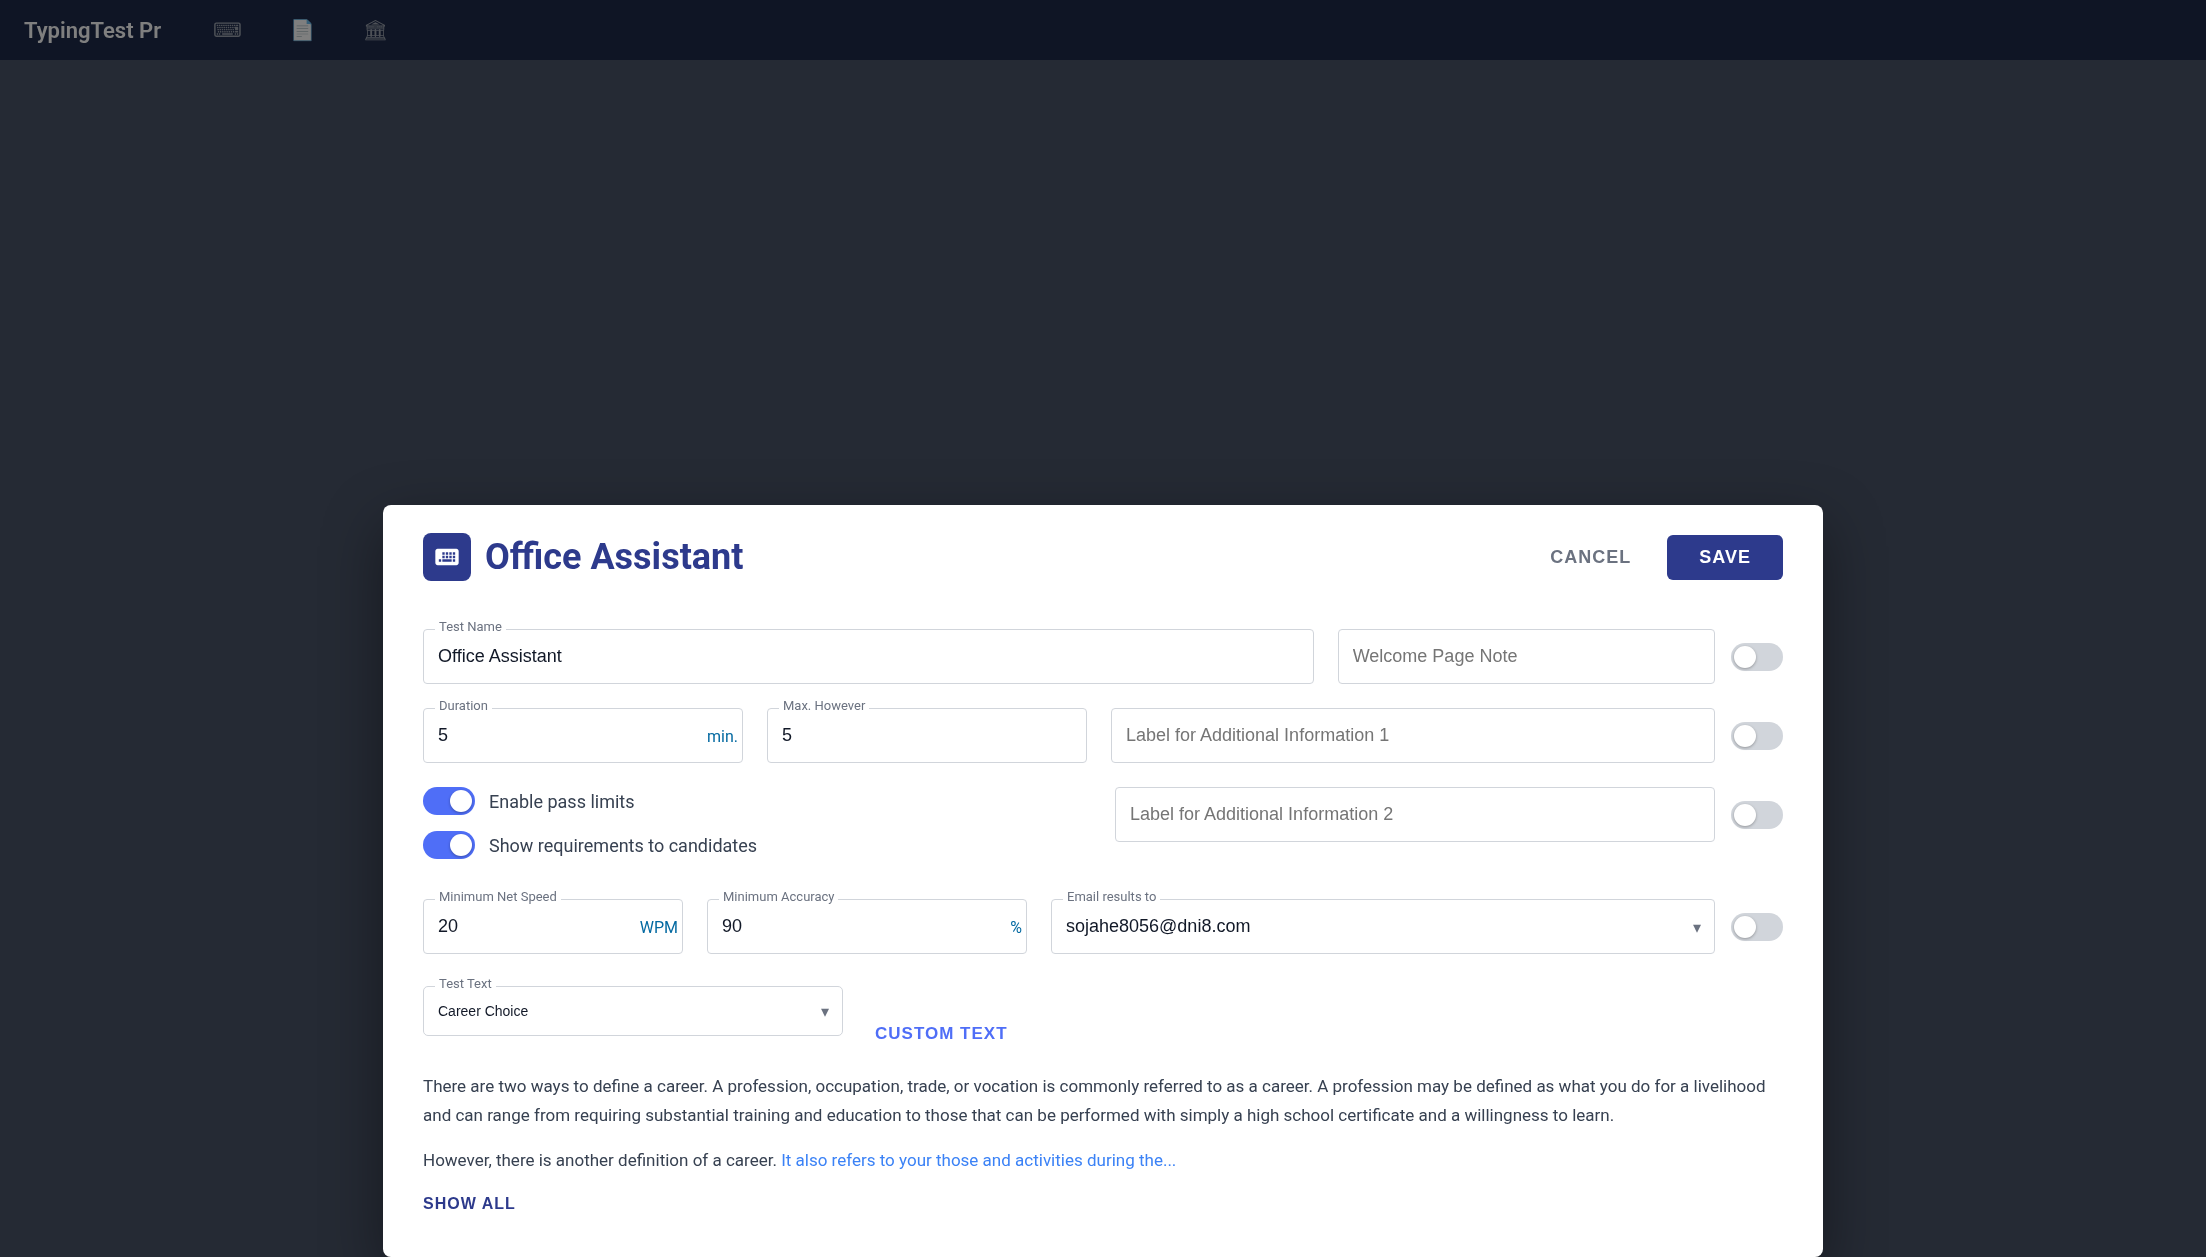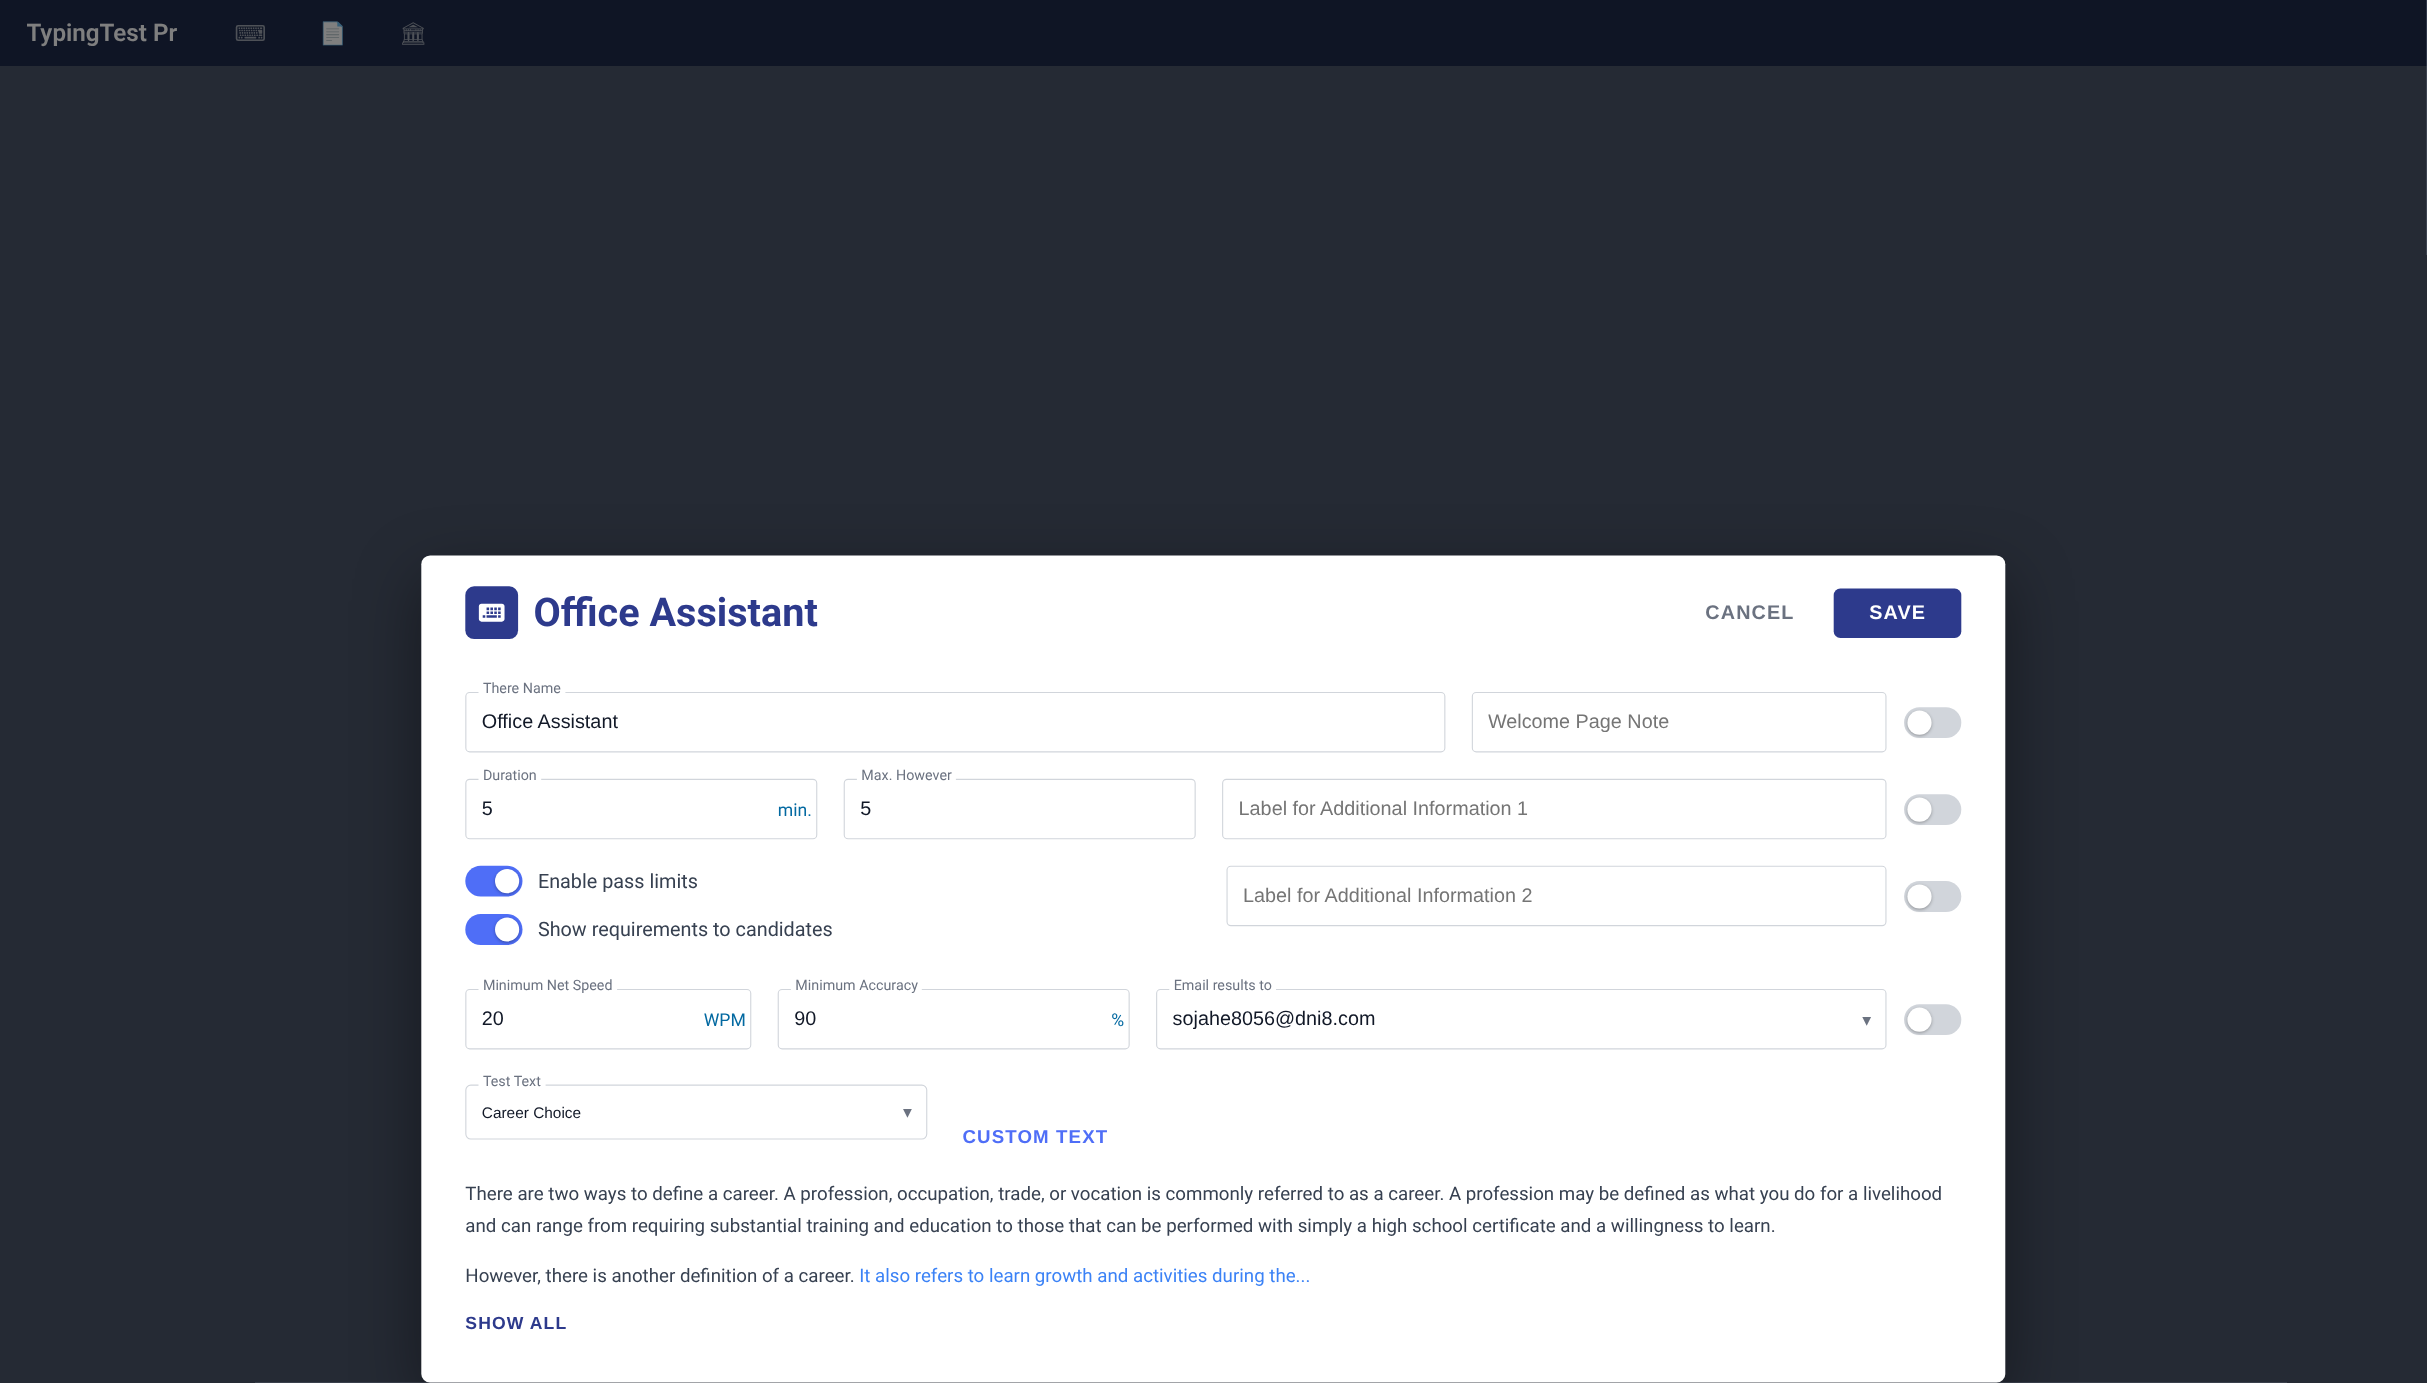--- a/index.html
+++ b/index.html
@@ -434,21 +434,21 @@
         <button class="btn-cancel">CANCEL</button>
         <button class="btn-save">SAVE</button>
       </div>
     </div>
 
     <div class="modal-body">
 
       
       <div class="form-row">
         <div class="form-field" style="flex: 2;">
-          <label>There Name</label>
+          <label>Test Name</label>
           <input type="text" value="Office Assistant" style="">
         </div>
         <div class="field-with-toggle">
           <div class="form-field">
             <input type="text" placeholder="Welcome Page Note" style="">
           </div>
           <div class="toggle-inactive"></div>
         </div>
       </div>
 
@@ -526,20 +526,20 @@
           </select>
           <span class="select-arrow">▾</span>
         </div>
         <button class="btn-custom-text">CUSTOM TEXT</button>
       </div>
 
       
       <div class="text-preview">
         <p>There are two ways to define a career. A profession, occupation, trade, or vocation is commonly referred to as a career. A profession may be defined as what you do for a livelihood and can range from requiring substantial training and education to those that can be performed with simply a high school certificate and a willingness to learn.</p>
         <p>
-          <span>However, there is another definition of a career. </span><span class="text-highlight">It also refers to learn growth and activities during the...</span>
+          <span>However, there is another definition of a career. </span><span class="text-highlight">It also refers to your those and activities during the...</span>
         </p>
       </div>
 
       <button class="btn-show-all">SHOW ALL</button>
     </div>
   </div>
 </div>
 
 </body></html>

